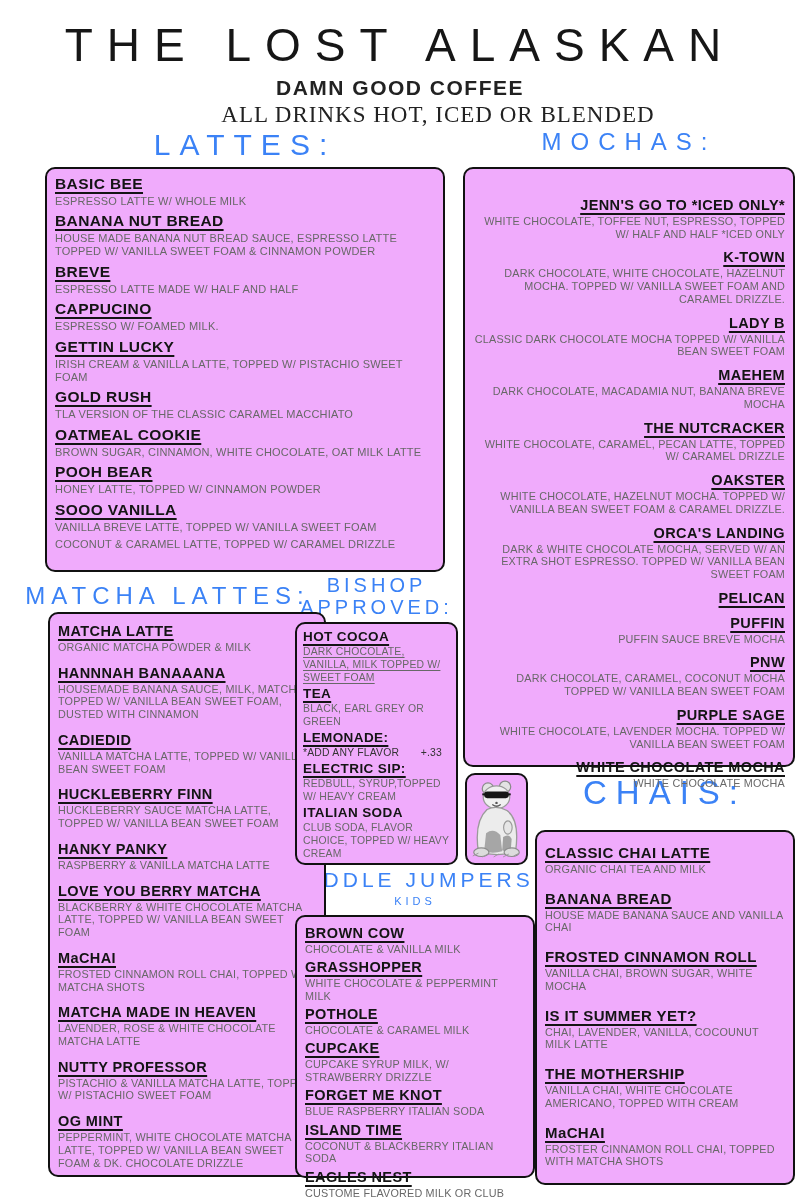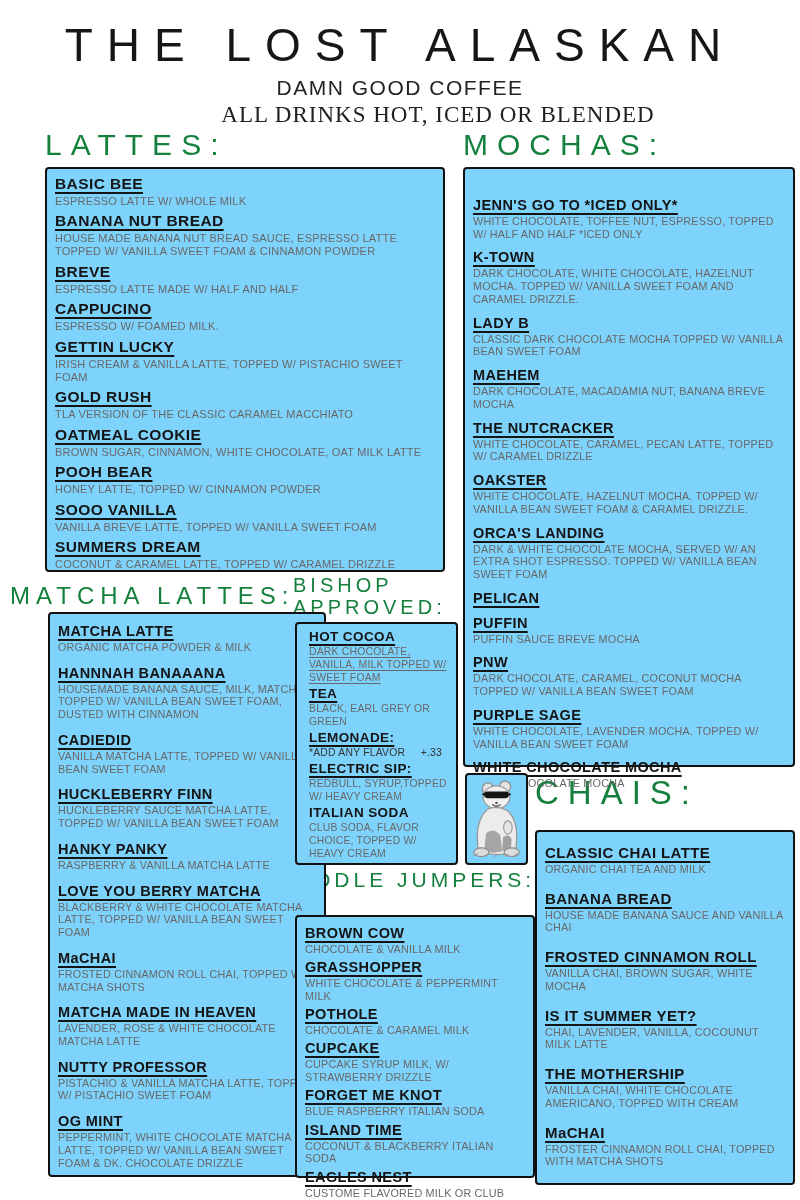--- a/index.html
+++ b/index.html
@@ -3,36 +3,36 @@
 <meta charset="utf-8">
 <style>
   html,body{margin:0;padding:0;background:#fff;}
   .page{position:relative;width:800px;height:1200px;background:#fff;overflow:hidden;
         font-family:"Liberation Sans",sans-serif;color:#111;}
 
   
   .title{position:absolute;left:0;top:18px;width:800px;text-align:center;
          font-size:46px;font-weight:400;letter-spacing:14px;color:#161616;white-space:nowrap;}
   .subtitle{position:absolute;left:0;top:76px;width:800px;text-align:center;
-            font-size:21px;font-weight:400;letter-spacing:1.5px;color:#222;}
+            font-size:21px;font-weight:700;letter-spacing:1.5px;color:#222;}
   .tagline{position:absolute;left:0;top:102px;width:800px;text-align:center;
            font-family:"Liberation Serif",serif;font-size:23px;letter-spacing:1px;color:#222;margin-left:38px;}
 
   
-  .sec-heading{position:absolute;text-align:left;font-weight:500;color:#15803d;white-space:nowrap;}
+  .sec-heading{position:absolute;text-align:center;font-weight:500;color:#3b82f6;white-space:nowrap;}
   .h-lattes{left:45px;top:128px;width:400px;font-size:30px;letter-spacing:9px;}
-  .h-mochas{left:463px;top:128px;width:332px;font-size:30px;letter-spacing:9px;}
+  .h-mochas{left:463px;top:128px;width:332px;font-size:24px;letter-spacing:9px;}
   .h-matcha{left:10px;top:582px;width:315px;font-size:24px;letter-spacing:6px;}
   .h-bishop{left:293px;top:574px;width:167px;font-size:20px;letter-spacing:4px;line-height:1.1;}
   .h-puddle{left:278px;top:868px;width:274px;font-size:21px;letter-spacing:4px;}
   .h-kids{left:278px;top:895px;width:274px;font-size:11px;letter-spacing:4px;font-weight:500;}
   .h-chais{left:535px;top:774px;width:260px;font-size:33px;letter-spacing:9px;}
 
   
-  .box{position:absolute;border:2.5px solid #111;border-radius:4px;background:#7dd3fc;
+  .box{position:absolute;border:2.5px solid #111;border-radius:10px;background:#f0abfc;
        box-sizing:border-box;padding:6px 8px;}
   .box-lattes{left:45px;top:167px;width:400px;height:405px;}
   .box-mochas{left:463px;top:167px;width:332px;height:600px;padding-top:28px;}
   .box-matcha{left:48px;top:612px;width:278px;height:565px;padding-top:9px;}
   .box-bishop{left:295px;top:622px;width:163px;height:243px;padding:5px 6px;}
   .box-bear{left:465px;top:773px;width:63px;height:92px;padding:2px;}
   .box-chais{left:535px;top:830px;width:260px;height:355px;padding-top:12px;}
   .box-puddle{left:295px;top:915px;width:240px;height:263px;padding-top:8px;}
 
   
@@ -43,23 +43,23 @@
   .item-name.no-ul{text-decoration:none;}
   .menu-item > div{display:block;}
   .item-name{display:table;}
   .item-desc{font-size:10.8px;color:#686868;line-height:1.18;letter-spacing:0.2px;}
   .item-desc.ul{text-decoration:underline;text-decoration-thickness:1px;text-underline-offset:2px;}
   .item-desc.with-price{display:flex;justify-content:space-between;padding-right:8px;color:#333;}
 
   .box-lattes .menu-item{margin-bottom:4.5px;}
   .box-lattes .item-name{font-size:15.5px;}
   .box-lattes .item-desc{font-size:11px;}
-  .box-mochas .menu-item{margin-bottom:9px;}
+  .box-mochas .menu-item{margin-bottom:9px;text-align:right;}
   .box-matcha .menu-item{margin-bottom:11px;}
-  .box-bishop .menu-item{margin-bottom:2px;margin-left:6px;}
+  .box-bishop .menu-item{margin-bottom:2px;}
   .box-bishop .item-name{font-size:13.5px;margin-bottom:1px;}
   .box-bishop .item-desc{font-size:10.4px;line-height:1.25;}
   .box-puddle .menu-item{margin-bottom:3.5px;}
   .box-chais .menu-item{margin-bottom:14px;}
   .box-chais .item-name{font-size:15px;}
 
   .bear-svg{width:100%;height:100%;display:block;}
 </style>
 </head>
 <body>
@@ -112,21 +112,20 @@
       </div>
       <div class="menu-item">
         <div class="item-name">POOH BEAR</div>
         <div class="item-desc">HONEY LATTE, TOPPED W/ CINNAMON POWDER</div>
       </div>
       <div class="menu-item">
         <div class="item-name">SOOO VANILLA</div>
         <div class="item-desc">VANILLA BREVE LATTE, TOPPED W/ VANILLA SWEET FOAM</div>
       </div>
       <div class="menu-item">
-        <div class="item-name">SUMMERS DREAM</div>
         <div class="item-desc">COCONUT &amp; CARAMEL LATTE, TOPPED W/ CARAMEL DRIZZLE</div>
       </div>
     </section>
   <section class="box box-mochas">
       <div class="menu-item">
         <div class="item-name">JENN'S GO TO *ICED ONLY*</div>
         <div class="item-desc">WHITE CHOCOLATE, TOFFEE NUT, ESPRESSO, TOPPED W/ HALF AND HALF *ICED ONLY</div>
       </div>
       <div class="menu-item">
         <div class="item-name">K-TOWN</div>

